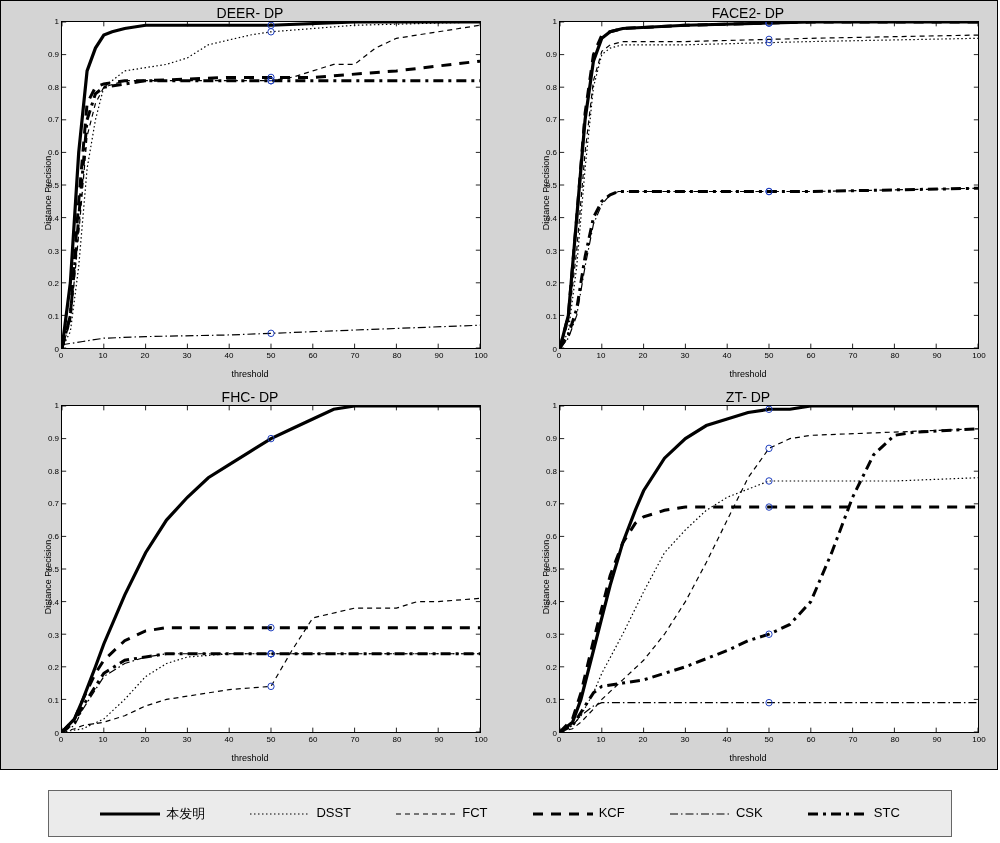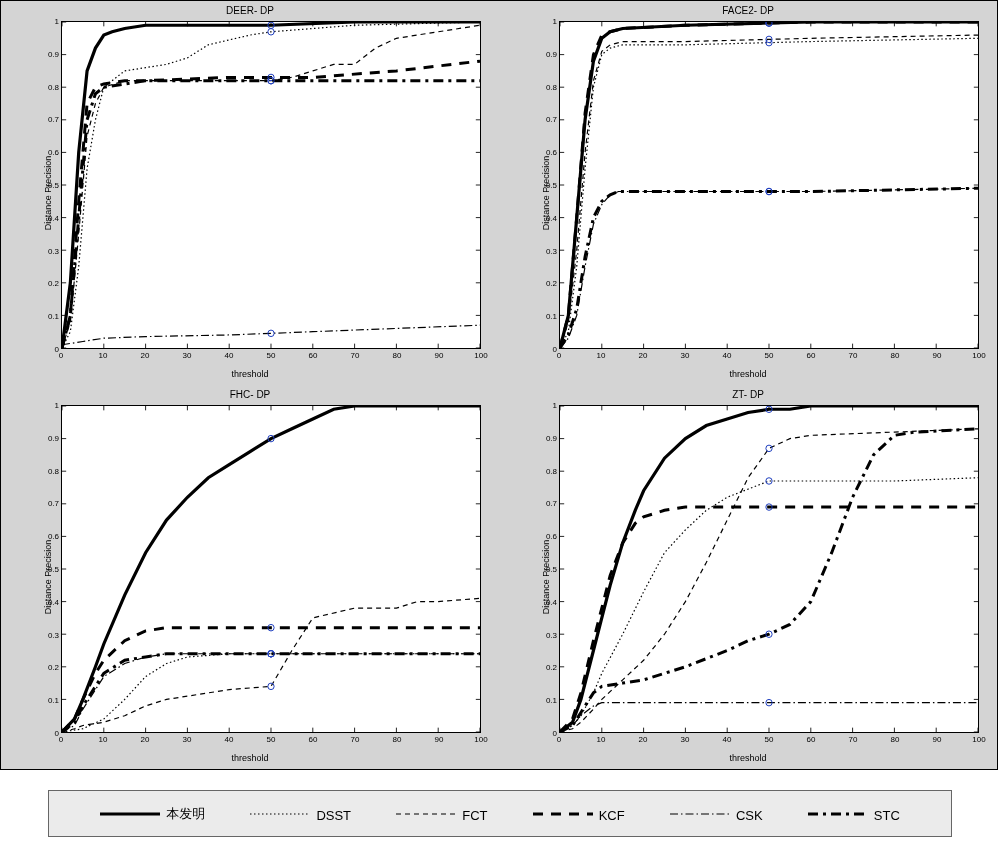--- a/index.html
+++ b/index.html
@@ -3,27 +3,27 @@
 <meta charset="utf-8">
 <style>
   html,body{margin:0;padding:0;font-family:Arial,Helvetica,sans-serif;font-size:10px;color:#000}
   .page{width:1000px;height:843px;position:relative;background:#fff}
   .grid{width:998px;height:770px;display:flex;flex-wrap:wrap;border:1px solid #000;box-sizing:border-box}
   .panel{width:50%;height:50%;background:#d4d4d4;box-sizing:border-box;position:relative}
   .plotbox{position:absolute;left:60px;right:18px;top:20px;bottom:36px;background:#fff;border:1px solid #000}
   svg.plot{width:100%;height:100%;display:block}
   .ylabel{position:absolute;left:10px;top:50%;transform:translateY(-50%) rotate(-90deg);transform-origin:center;font-size:9px;white-space:nowrap}
   .xlabel{position:absolute;left:50%;bottom:6px;transform:translateX(-50%);font-size:9px}
-  .title{position:absolute;left:50%;top:4px;transform:translateX(-50%);font-size:10px}
+  .title{position:absolute;left:50%;top:4px;transform:translateX(-50%);font-size:14px}
   .xticks{position:absolute;left:60px;right:18px;bottom:22px;height:12px;font-size:8px}
   .xticks span{position:absolute;top:0;transform:translateX(-50%)}
   .yticks{position:absolute;top:20px;bottom:36px;left:38px;width:20px;font-size:8px}
   .yticks span{position:absolute;right:0;transform:translateY(50%)}
   .legendbox{position:absolute;left:48px;right:48px;bottom:6px;top:790px;background:#ebebeb;border:1px solid #666;display:flex;align-items:center;justify-content:space-evenly;font-size:13px;padding:0 6px}
-  .legitm{display:flex;align-items:flex-end;gap:6px}
+  .legitm{display:flex;align-items:flex-start;gap:6px}
   .lsamp{width:60px;height:18px}
   .lsamp svg{width:100%;height:100%;display:block}
   .marker{fill:none;stroke:#2040c0;stroke-width:1}
 </style>
 </head>
 <body>
 <div class="page">
 
 <div class="grid">
   <div class="panel">

